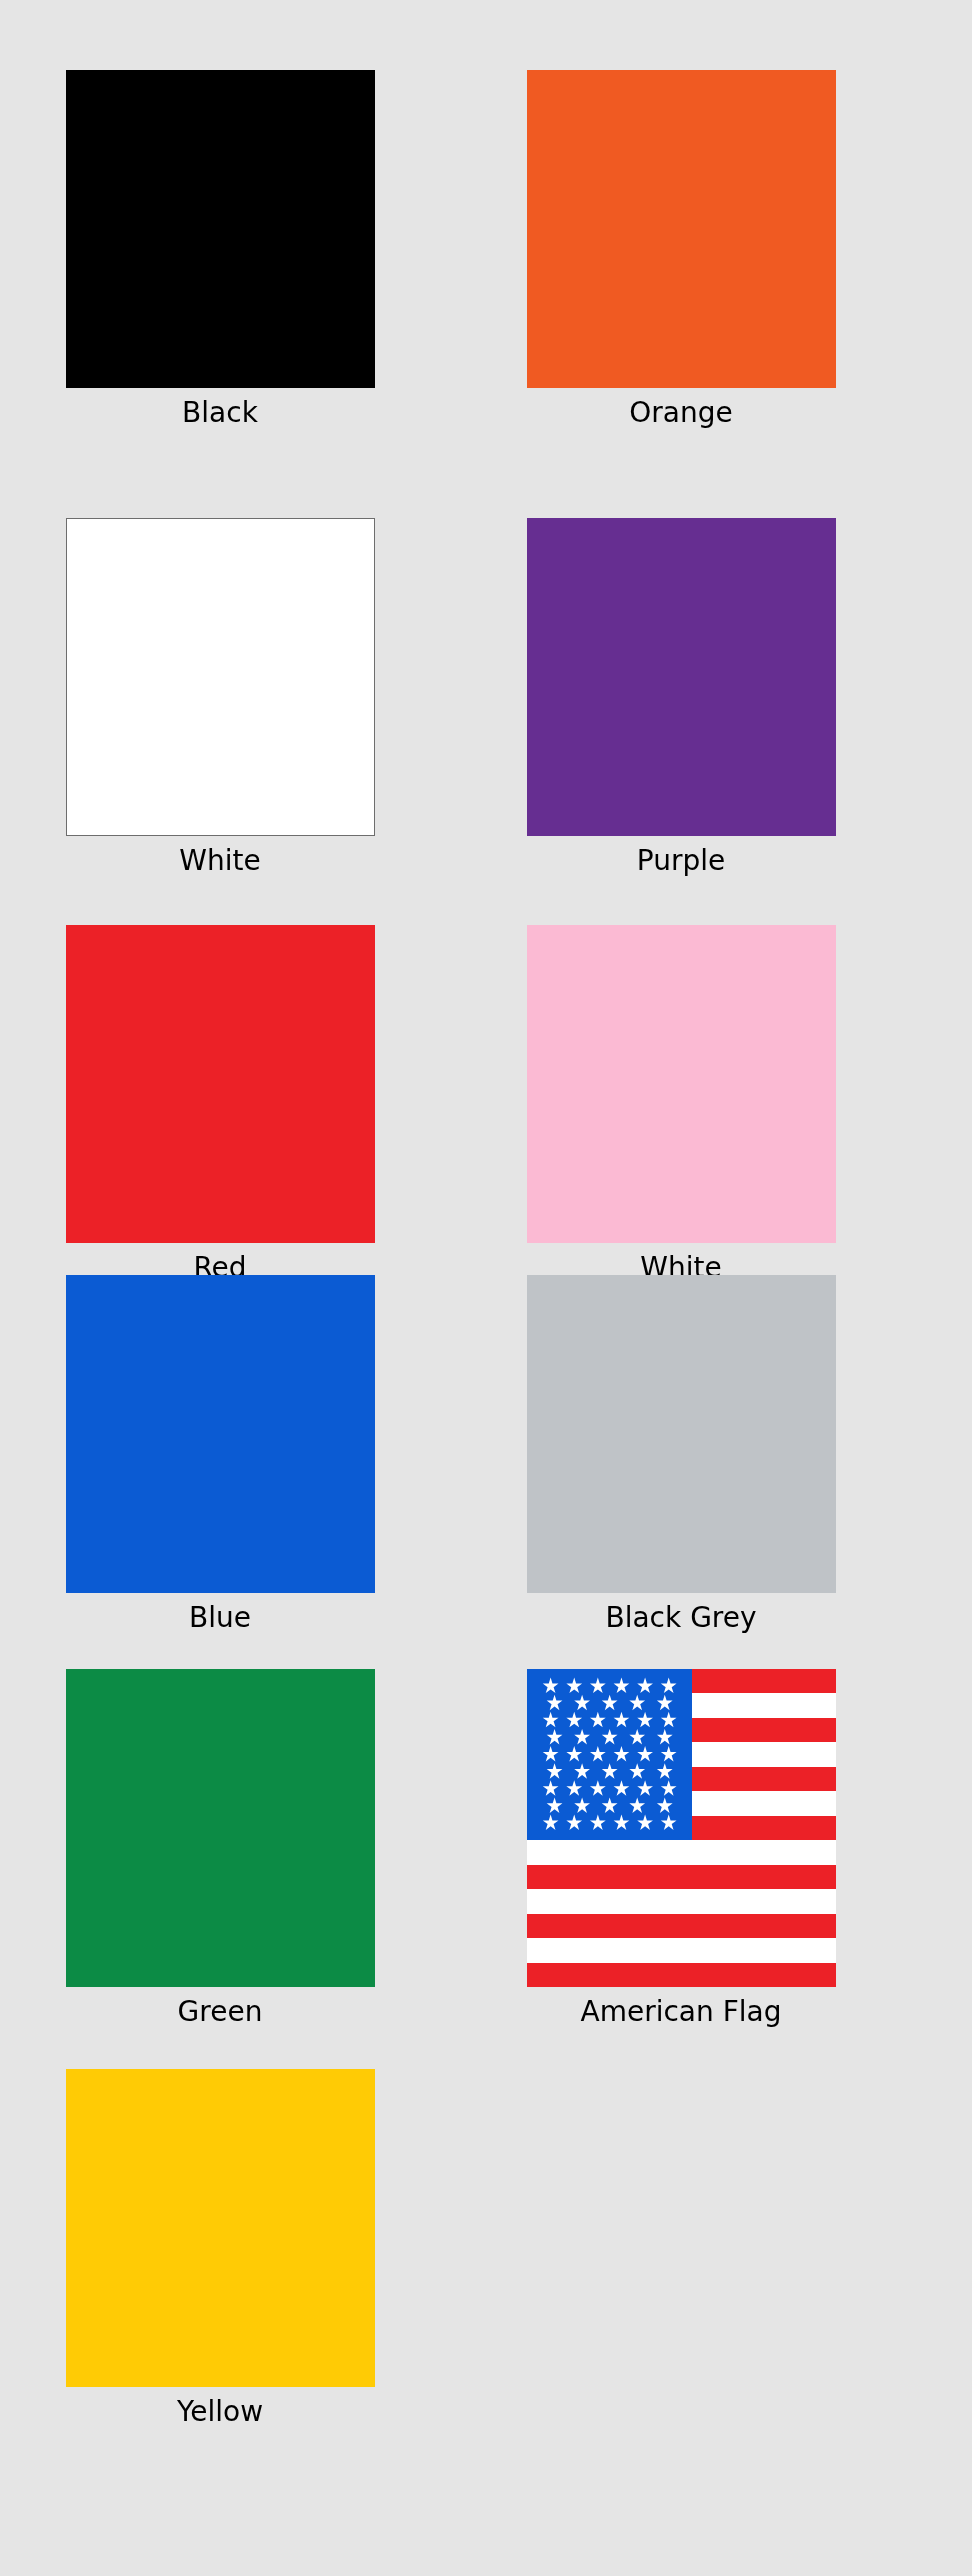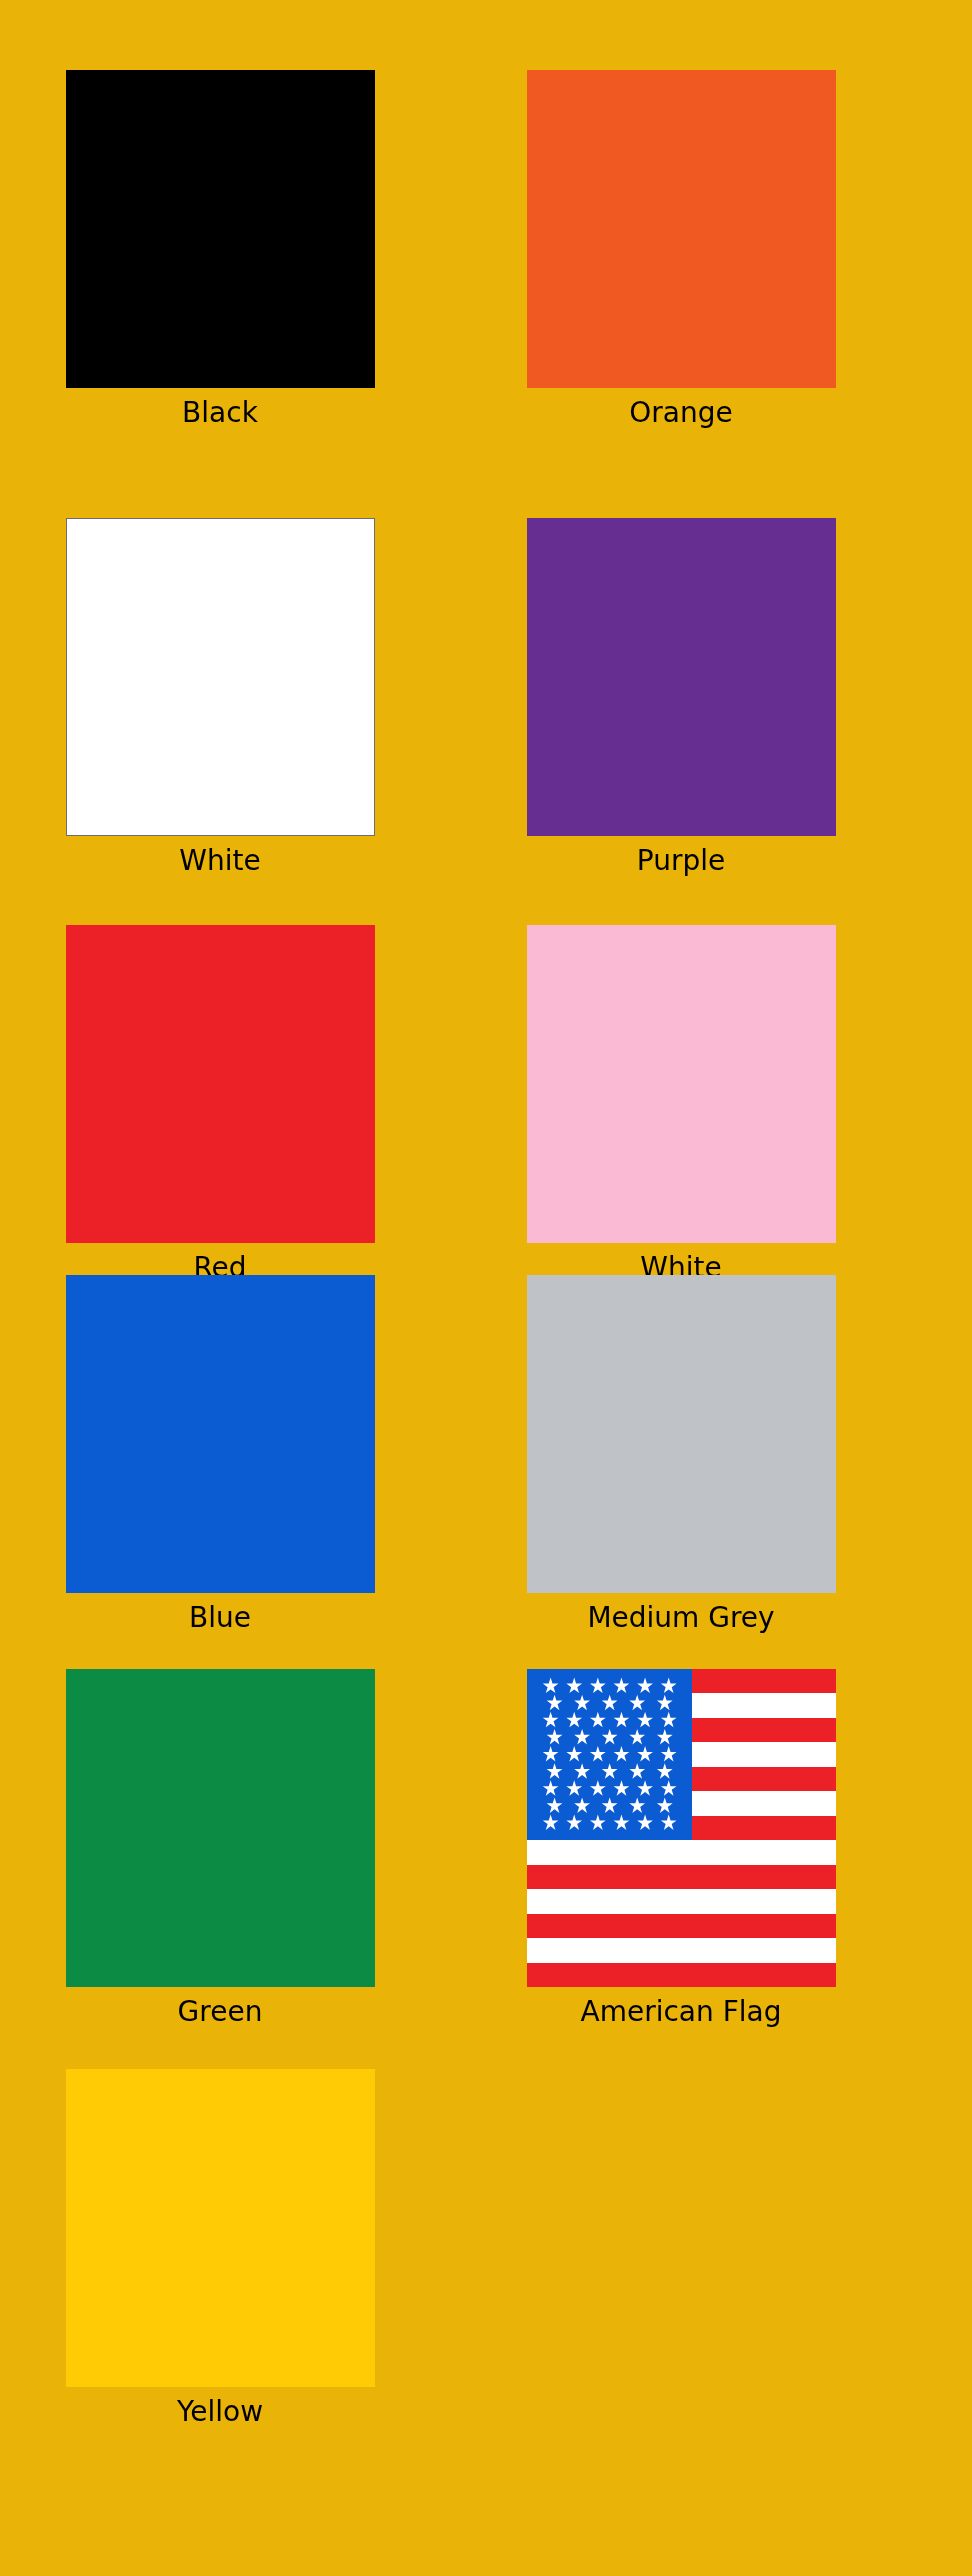--- a/index.html
+++ b/index.html
@@ -12,21 +12,21 @@
     width: 972px;
     height: 2576px;
     font-family: "DejaVu Sans", "Liberation Sans", sans-serif;
     overflow: hidden;
   }
 
   #swatch-grid {
     position: relative;
     width: 972px;
     height: 2576px;
-    background: #eab308;
+    background: #e5e5e5;
   }
 
   .swatch-cell {
     position: absolute;
     width: 394px;
     display: flex;
     flex-direction: column;
     align-items: center;
   }
 
@@ -124,21 +124,21 @@
     <div class="swatch-label">White</div>
   </div>
 
   <div class="swatch-cell col-left row-4">
     <div class="swatch-chip" style="background: rgb(11, 91, 211);"></div>
     <div class="swatch-label">Blue</div>
   </div>
 
   <div class="swatch-cell col-right row-4">
     <div class="swatch-chip" style="background: rgb(191, 195, 199);"></div>
-    <div class="swatch-label">Medium Grey</div>
+    <div class="swatch-label">Black Grey</div>
   </div>
 
   <div class="swatch-cell col-left row-5">
     <div class="swatch-chip" style="background: rgb(12, 139, 69);"></div>
     <div class="swatch-label">Green</div>
   </div>
 
   <div class="swatch-cell col-left row-6">
     <div class="swatch-chip" style="background: rgb(255, 203, 5);"></div>
     <div class="swatch-label">Yellow</div>

